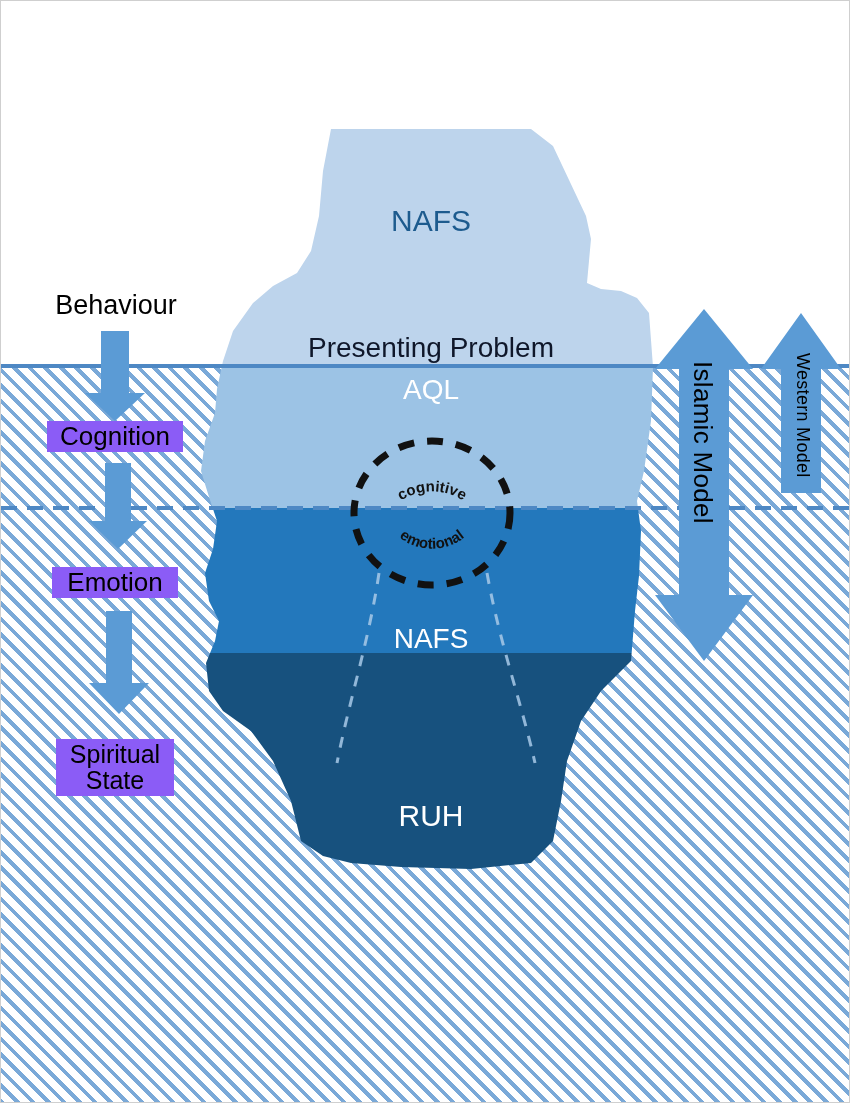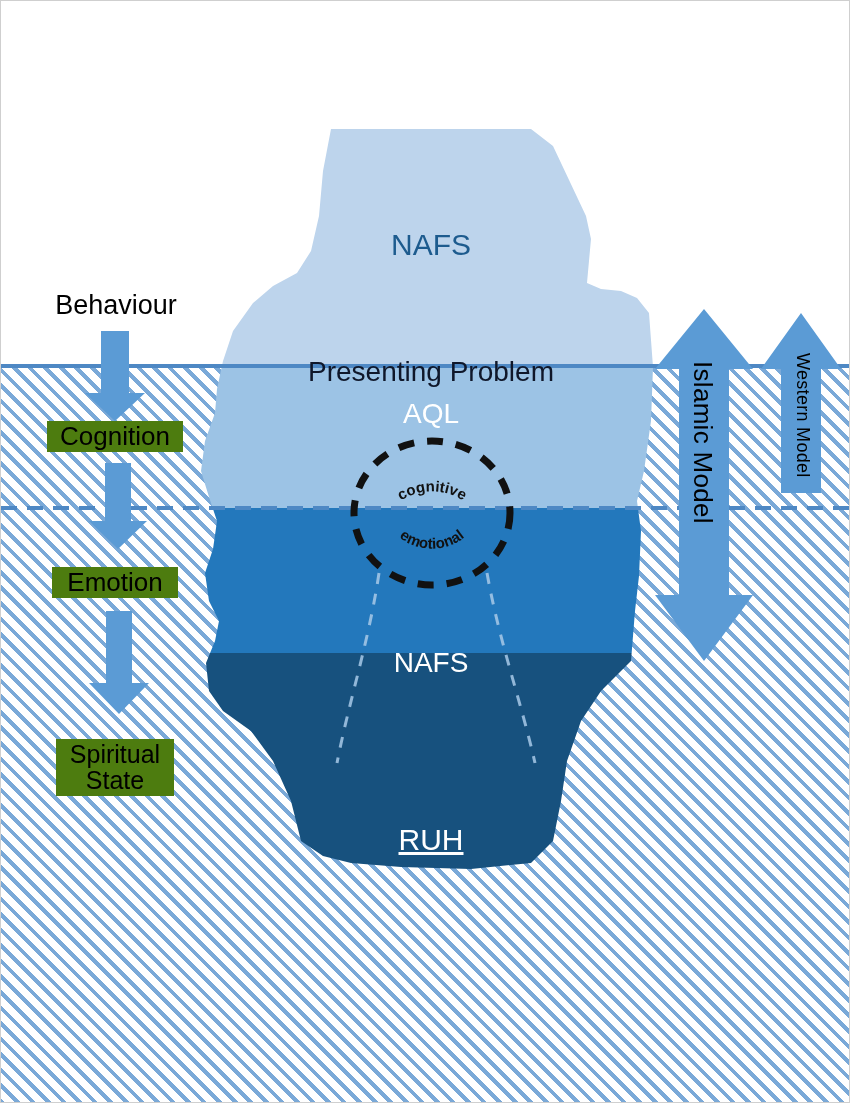--- a/index.html
+++ b/index.html
@@ -62,21 +62,21 @@
     left: 0;
     top: 0;
     width: 850px;
     height: 1103px;
     pointer-events: none;
   }
 
   
   .flow-label {
     position: absolute;
-    background: #4d7c0f;
+    background: #8b5cf6;
     color: #000000;
     text-align: center;
     line-height: 1.05;
     white-space: pre-line;
     padding: 2px 6px;
     box-sizing: border-box;
   }
   .fl-behaviour { left: 40px;  top: 288px; width: 150px; font-size: 27px; background: transparent; }
   .fl-cognition { left: 46px;  top: 420px; width: 136px; font-size: 26px; }
   .fl-emotion   { left: 51px;  top: 566px; width: 126px; font-size: 26px; }
@@ -90,21 +90,20 @@
     letter-spacing: 0.3px;
   }
   .vlabel-islamic { left: 686px; top: 360px; font-size: 26px; }
   .vlabel-western { left: 791px; top: 352px; font-size: 18px; }
 
   
   .berg-text {
     position: absolute;
     text-align: center;
     white-space: nowrap;
-    margin-top: 24px;
   }
   .t-nafs {
     left: 305px; top: 203px; width: 250px;
     font-size: 30px; color: #1d5b8e;
   }
   .t-presenting {
     left: 255px; top: 331px; width: 350px;
     font-size: 28px; color: #0f172a;
   }
   .t-aql {
@@ -114,21 +113,21 @@
   .t-block {
     left: 355px; top: 503px; width: 150px;
     font-size: 28px; color: #ffffff;
   }
   .t-qalb {
     left: 330px; top: 622px; width: 200px;
     font-size: 28px; color: #ffffff;
   }
   .t-ruh {
     left: 340px; top: 798px; width: 180px;
-    font-size: 30px; color: #ffffff; text-decoration: underline;
+    font-size: 30px; color: #ffffff;
   }
 
   
   .block-circle-wrap {
     position: absolute;
     left: 348px;
     top: 432px;
     width: 166px;
     height: 160px;
     pointer-events: none;

